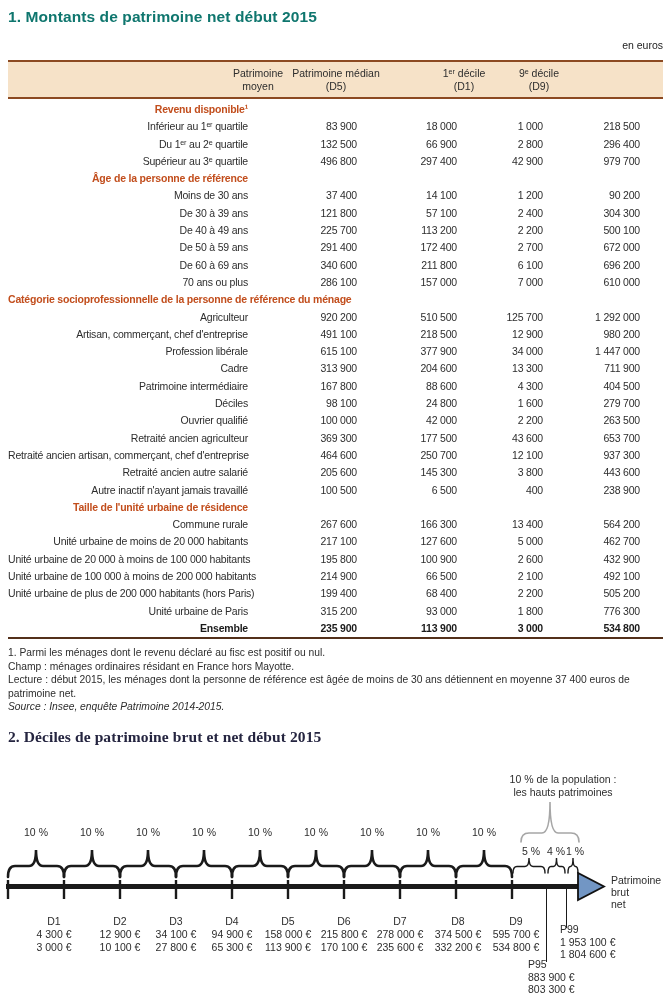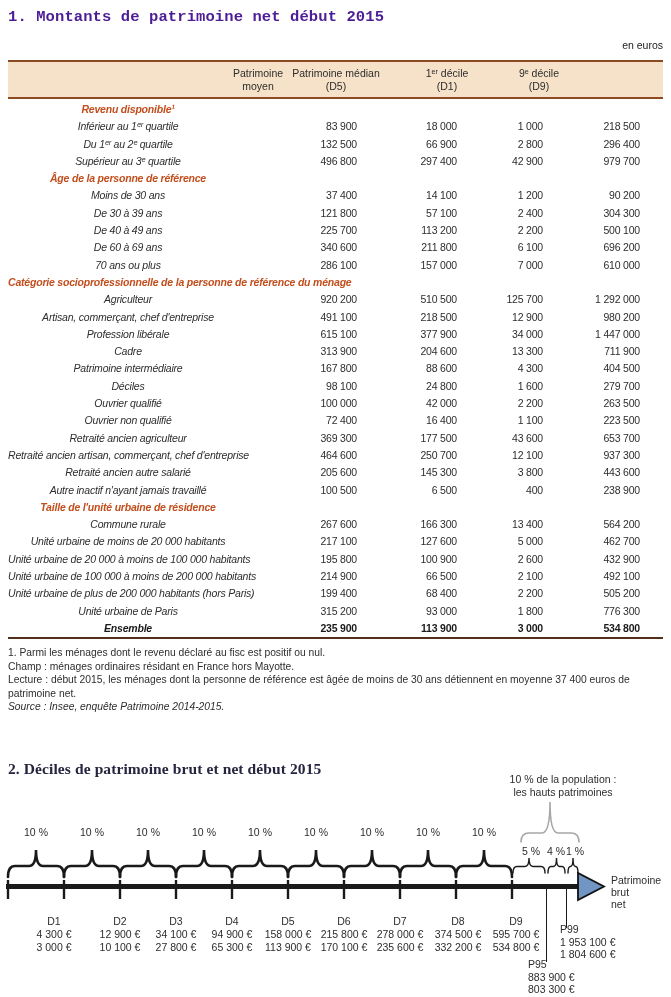--- a/index.html
+++ b/index.html
@@ -1,36 +1,36 @@
 <!DOCTYPE html>
 <html><head>
 <meta charset="utf-8">
 <style>
   html,body{margin:0;padding:0;background:#fff;}
   .page{position:relative;width:671px;height:997px;background:#fff;overflow:hidden;
         font-family:"Liberation Sans","DejaVu Sans",sans-serif;color:#2d2d2d;}
   .content{padding:0 8px;}
-  h1.fig-title{margin:6px 0 0 0;font-family:Liberation Mono, monospace;
-        font-size:15.5px;line-height:22px;font-weight:bold;color:#4c1d95;letter-spacing:.1px;}
+  h1.fig-title{margin:6px 0 0 0;font-family:Liberation Sans, sans-serif;
+        font-size:15.5px;line-height:22px;font-weight:bold;color:#0f766e;letter-spacing:.1px;}
   .unit{margin-top:11px;text-align:right;font-size:10.5px;color:#222;height:13px;}
   .band{position:relative;margin-top:8px;height:35px;background:#f6e2c8;
         border-top:2px solid #8c4a22;border-bottom:2px solid #8c4a22;}
   .band .colhead{position:absolute;top:5px;transform:translateX(-50%);text-align:center;
         font-size:10.5px;line-height:12.5px;color:#2d2d2d;white-space:nowrap;}
   table.t1{border-collapse:collapse;table-layout:fixed;width:655px;margin-top:2px;}
   table.t1 td{font-size:10.5px;line-height:17.3px;letter-spacing:-0.2px;padding:0;
         white-space:nowrap;overflow:visible;}
-  td.lbl{text-align:center;font-style:italic;}
+  td.lbl{text-align:right;}
   td.num{text-align:right;}
   tr.sec td.lbl{color:#c24e1d;font-weight:bold;}
   tr.total td{font-weight:bold;color:#1a1a1a;}
   tr.total{border-bottom:2.5px solid #53301a;}
   .footnotes{margin-top:7px;font-size:10.3px;line-height:13.5px;color:#2d2d2d;}
   .footnotes .src{font-style:italic;}
-  h2.fig-title{position:absolute;left:8px;top:760px;margin:0;
+  h2.fig-title{position:absolute;left:8px;top:728px;margin:0;
         font-family:"Liberation Serif","DejaVu Serif",serif;
         font-size:15.5px;font-weight:bold;color:#252540;letter-spacing:.1px;}
   svg.fig2{position:absolute;left:0;top:762px;display:block;}
   svg.fig2 text{font-family:"Liberation Sans","DejaVu Sans",sans-serif;font-size:10.5px;fill:#2d2d2d;}
   text.mid{text-anchor:middle;}
   text.pink{fill:#ee5966;}
   text.brut{fill:#c0504d;}
   text.net{fill:#3d9ad1;}
   text.navy{fill:#2b3a52;}
   path.brace{fill:none;stroke:#1a1a1a;stroke-width:2.6;stroke-linecap:round;}
@@ -47,21 +47,21 @@
 
     <div class="band">
       <div class="colhead" style="left:250px">
         <div>Patrimoine</div>
         <div>moyen</div>
       </div>
       <div class="colhead" style="left:328px">
         <div>Patrimoine médian</div>
         <div>(D5)</div>
       </div>
-      <div class="colhead" style="left:439px">
+      <div class="colhead" style="left:456px">
         <div>1ᵉʳ décile</div>
         <div>(D1)</div>
       </div>
       <div class="colhead" style="left:531px">
         <div>9ᵉ décile</div>
         <div>(D9)</div>
       </div>
     </div>
 
     <table class="t1">
@@ -141,20 +141,28 @@
 
           <tr>
             <td class="lbl">De 40 à 49 ans</td>
             <td class="num">225 700</td>
             <td class="num">113 200</td>
             <td class="num">2 200</td>
             <td class="num">500 100</td>
             <td></td>
           </tr>
 
+          <tr>
+            <td class="lbl">De 50 à 59 ans</td>
+            <td class="num">291 400</td>
+            <td class="num">172 400</td>
+            <td class="num">2 700</td>
+            <td class="num">672 000</td>
+            <td></td>
+          </tr>
 
           <tr>
             <td class="lbl">De 60 à 69 ans</td>
             <td class="num">340 600</td>
             <td class="num">211 800</td>
             <td class="num">6 100</td>
             <td class="num">696 200</td>
             <td></td>
           </tr>
 
@@ -232,28 +240,20 @@
 
           <tr>
             <td class="lbl">Ouvrier qualifié</td>
             <td class="num">100 000</td>
             <td class="num">42 000</td>
             <td class="num">2 200</td>
             <td class="num">263 500</td>
             <td></td>
           </tr>
 
-          <tr>
-            <td class="lbl">Ouvrier non qualifié</td>
-            <td class="num">72 400</td>
-            <td class="num">16 400</td>
-            <td class="num">1 100</td>
-            <td class="num">223 500</td>
-            <td></td>
-          </tr>
 
           <tr>
             <td class="lbl">Retraité ancien agriculteur</td>
             <td class="num">369 300</td>
             <td class="num">177 500</td>
             <td class="num">43 600</td>
             <td class="num">653 700</td>
             <td></td>
           </tr>
 

